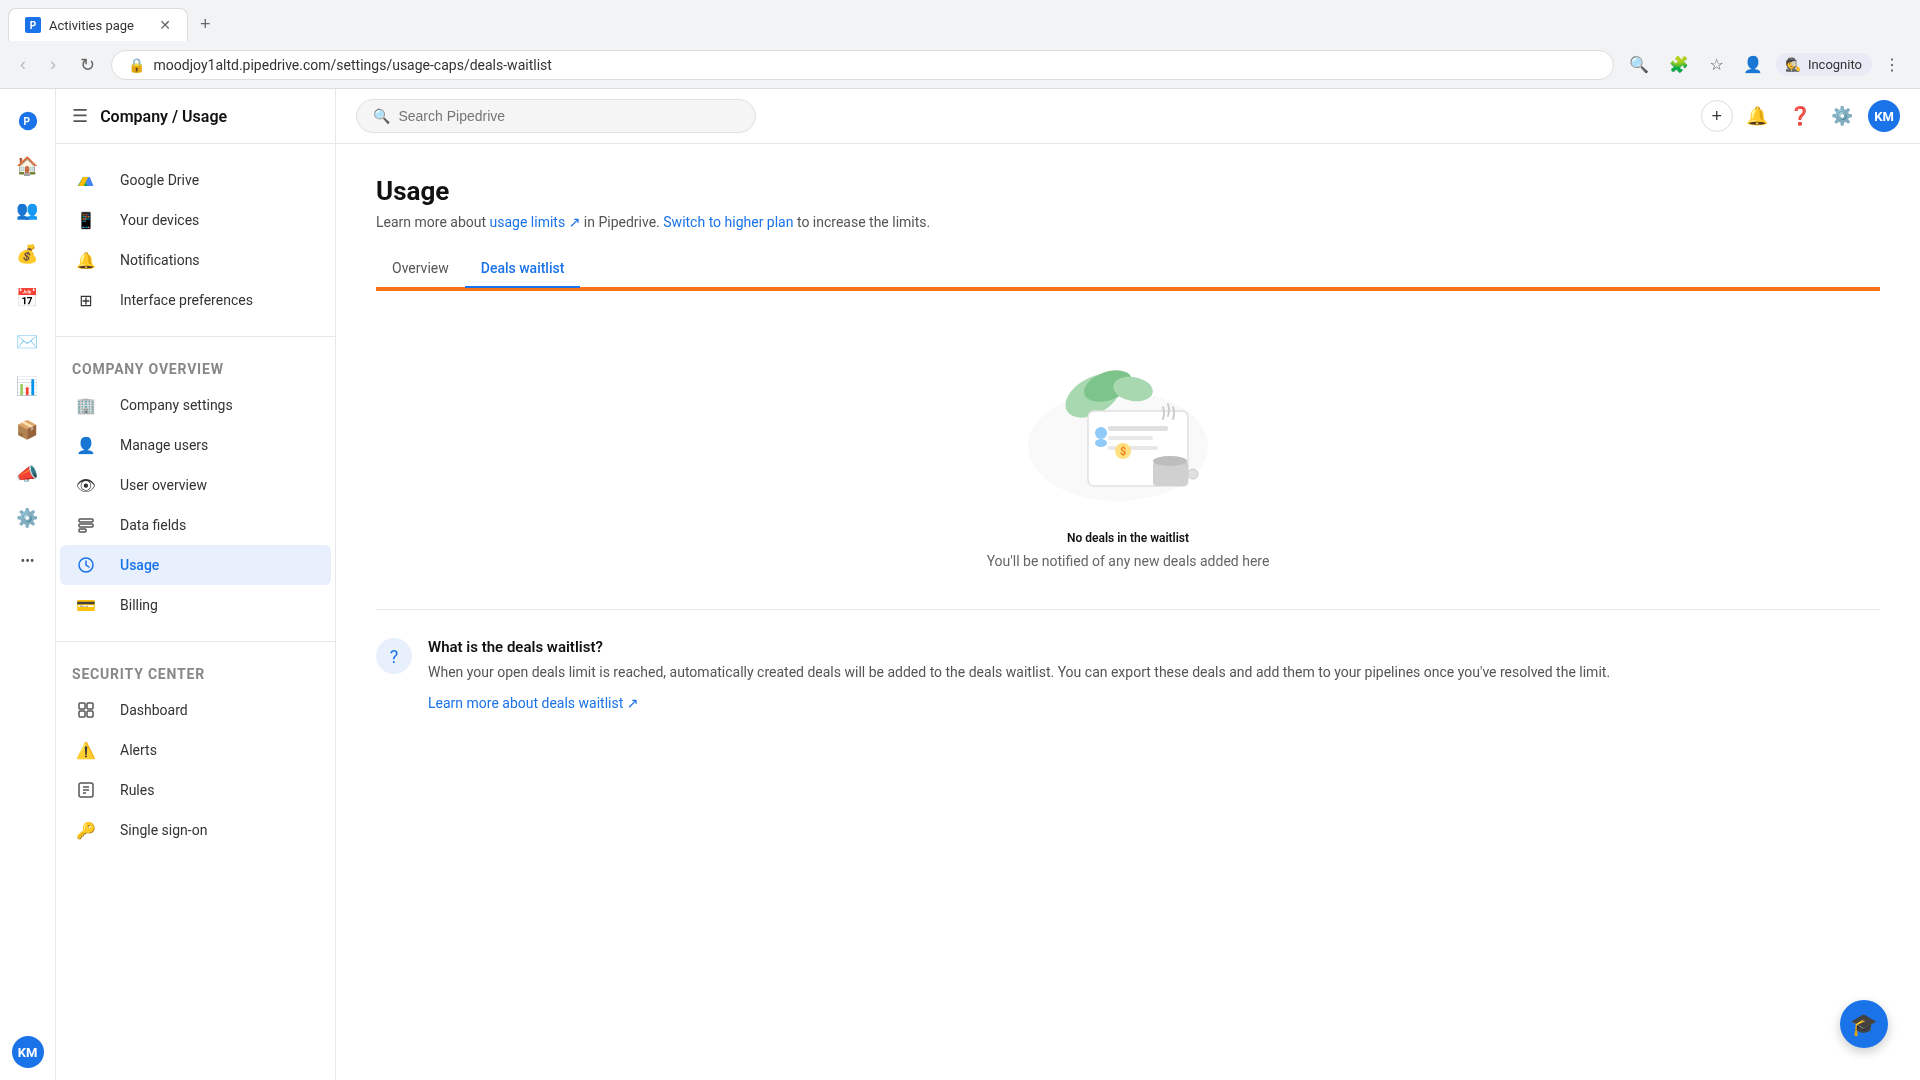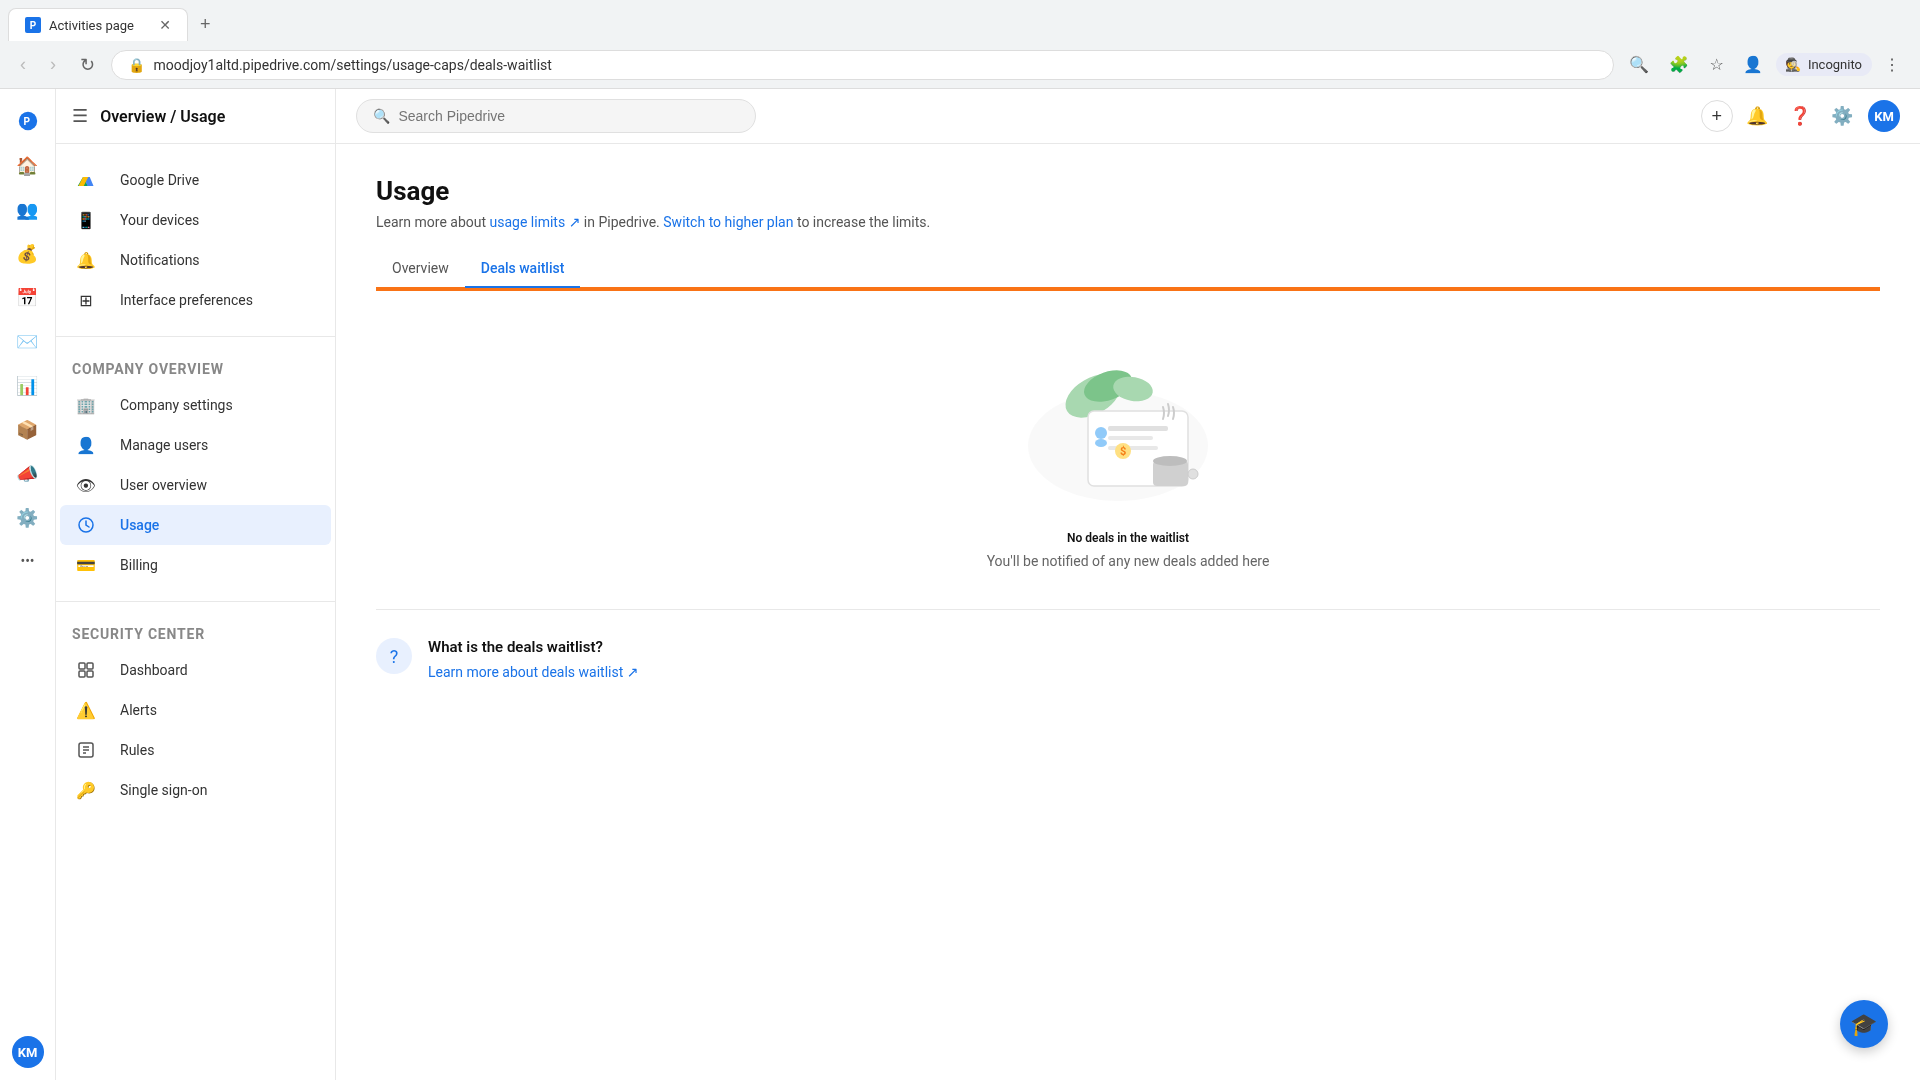--- a/index.html
+++ b/index.html
@@ -143,21 +143,21 @@
     </div>
     <div class="icon-bar-avatar">
       <span>KM</span>
     </div>
   </div>
 
   <div class="sidebar">
     <div class="sidebar-header">
       <button class="sidebar-menu-btn">☰</button>
       <div class="sidebar-breadcrumb">
-        <span>Overview / </span><span>Usage</span>
+        <span>Company / </span><span>Usage</span>
       </div>
     </div>
 
     <div class="sidebar-section">
       <div class="sidebar-item">
         <div class="sidebar-item-icon">
           <svg width="18" height="18" viewBox="0 0 24 24">
               <polygon points="1,20 8,8 15,20" fill="#0F9D58"></polygon>
               <polygon points="9,8 17,8 22,20 14,20" fill="#4285F4"></polygon>
               <polygon points="8,8 15,8 9,20 2,20" fill="#FBBC04"></polygon>
@@ -187,20 +187,30 @@
         <div class="sidebar-item-icon">🏢</div>
         <span>Company settings</span>
       </div>
       <div class="sidebar-item">
         <div class="sidebar-item-icon">👤</div>
         <span>Manage users</span>
       </div>
       <div class="sidebar-item">
         <div class="sidebar-item-icon">👁</div>
         <span>User overview</span>
+      </div>
+      <div class="sidebar-item">
+        <div class="sidebar-item-icon">
+          <svg width="16" height="16" viewBox="0 0 16 16" fill="none" stroke="#555" stroke-width="1.5">
+              <rect x="1" y="2" width="14" height="3" rx="1"></rect>
+              <rect x="1" y="7" width="14" height="3" rx="1"></rect>
+              <rect x="1" y="12" width="7" height="3" rx="1"></rect>
+            </svg>
+        </div>
+        <span>Data fields</span>
       </div>
       <div class="sidebar-item active">
         <div class="sidebar-item-icon">
           <svg width="16" height="16" viewBox="0 0 16 16" fill="none">
               <circle cx="8" cy="8" r="7" stroke="#1a73e8" stroke-width="1.5"></circle>
               <path d="M8 4v4l3 2" stroke="#1a73e8" stroke-width="1.5" stroke-linecap="round"></path>
             </svg>
         </div>
         <span>Usage</span>
       </div>
@@ -315,20 +325,21 @@
         </div>
         <h2 class="empty-title">No deals in the waitlist</h2>
         <p class="empty-subtitle">You'll be notified of any new deals added here</p>
       </div>
 
       <div class="info-section">
         <div class="info-box">
           <div class="info-icon">?</div>
           <div class="info-content">
             <div class="info-title">What is the deals waitlist?</div>
+            <p class="info-text">When your open deals limit is reached, automatically created deals will be added to the deals waitlist. You can export these deals and add them to your pipelines once you've resolved the limit.</p>
             <a href="#" class="info-link">
               <span>Learn more about deals waitlist</span> <span>↗</span>
             </a>
           </div>
         </div>
       </div>
     </div>
   </div>
 </div>
 

